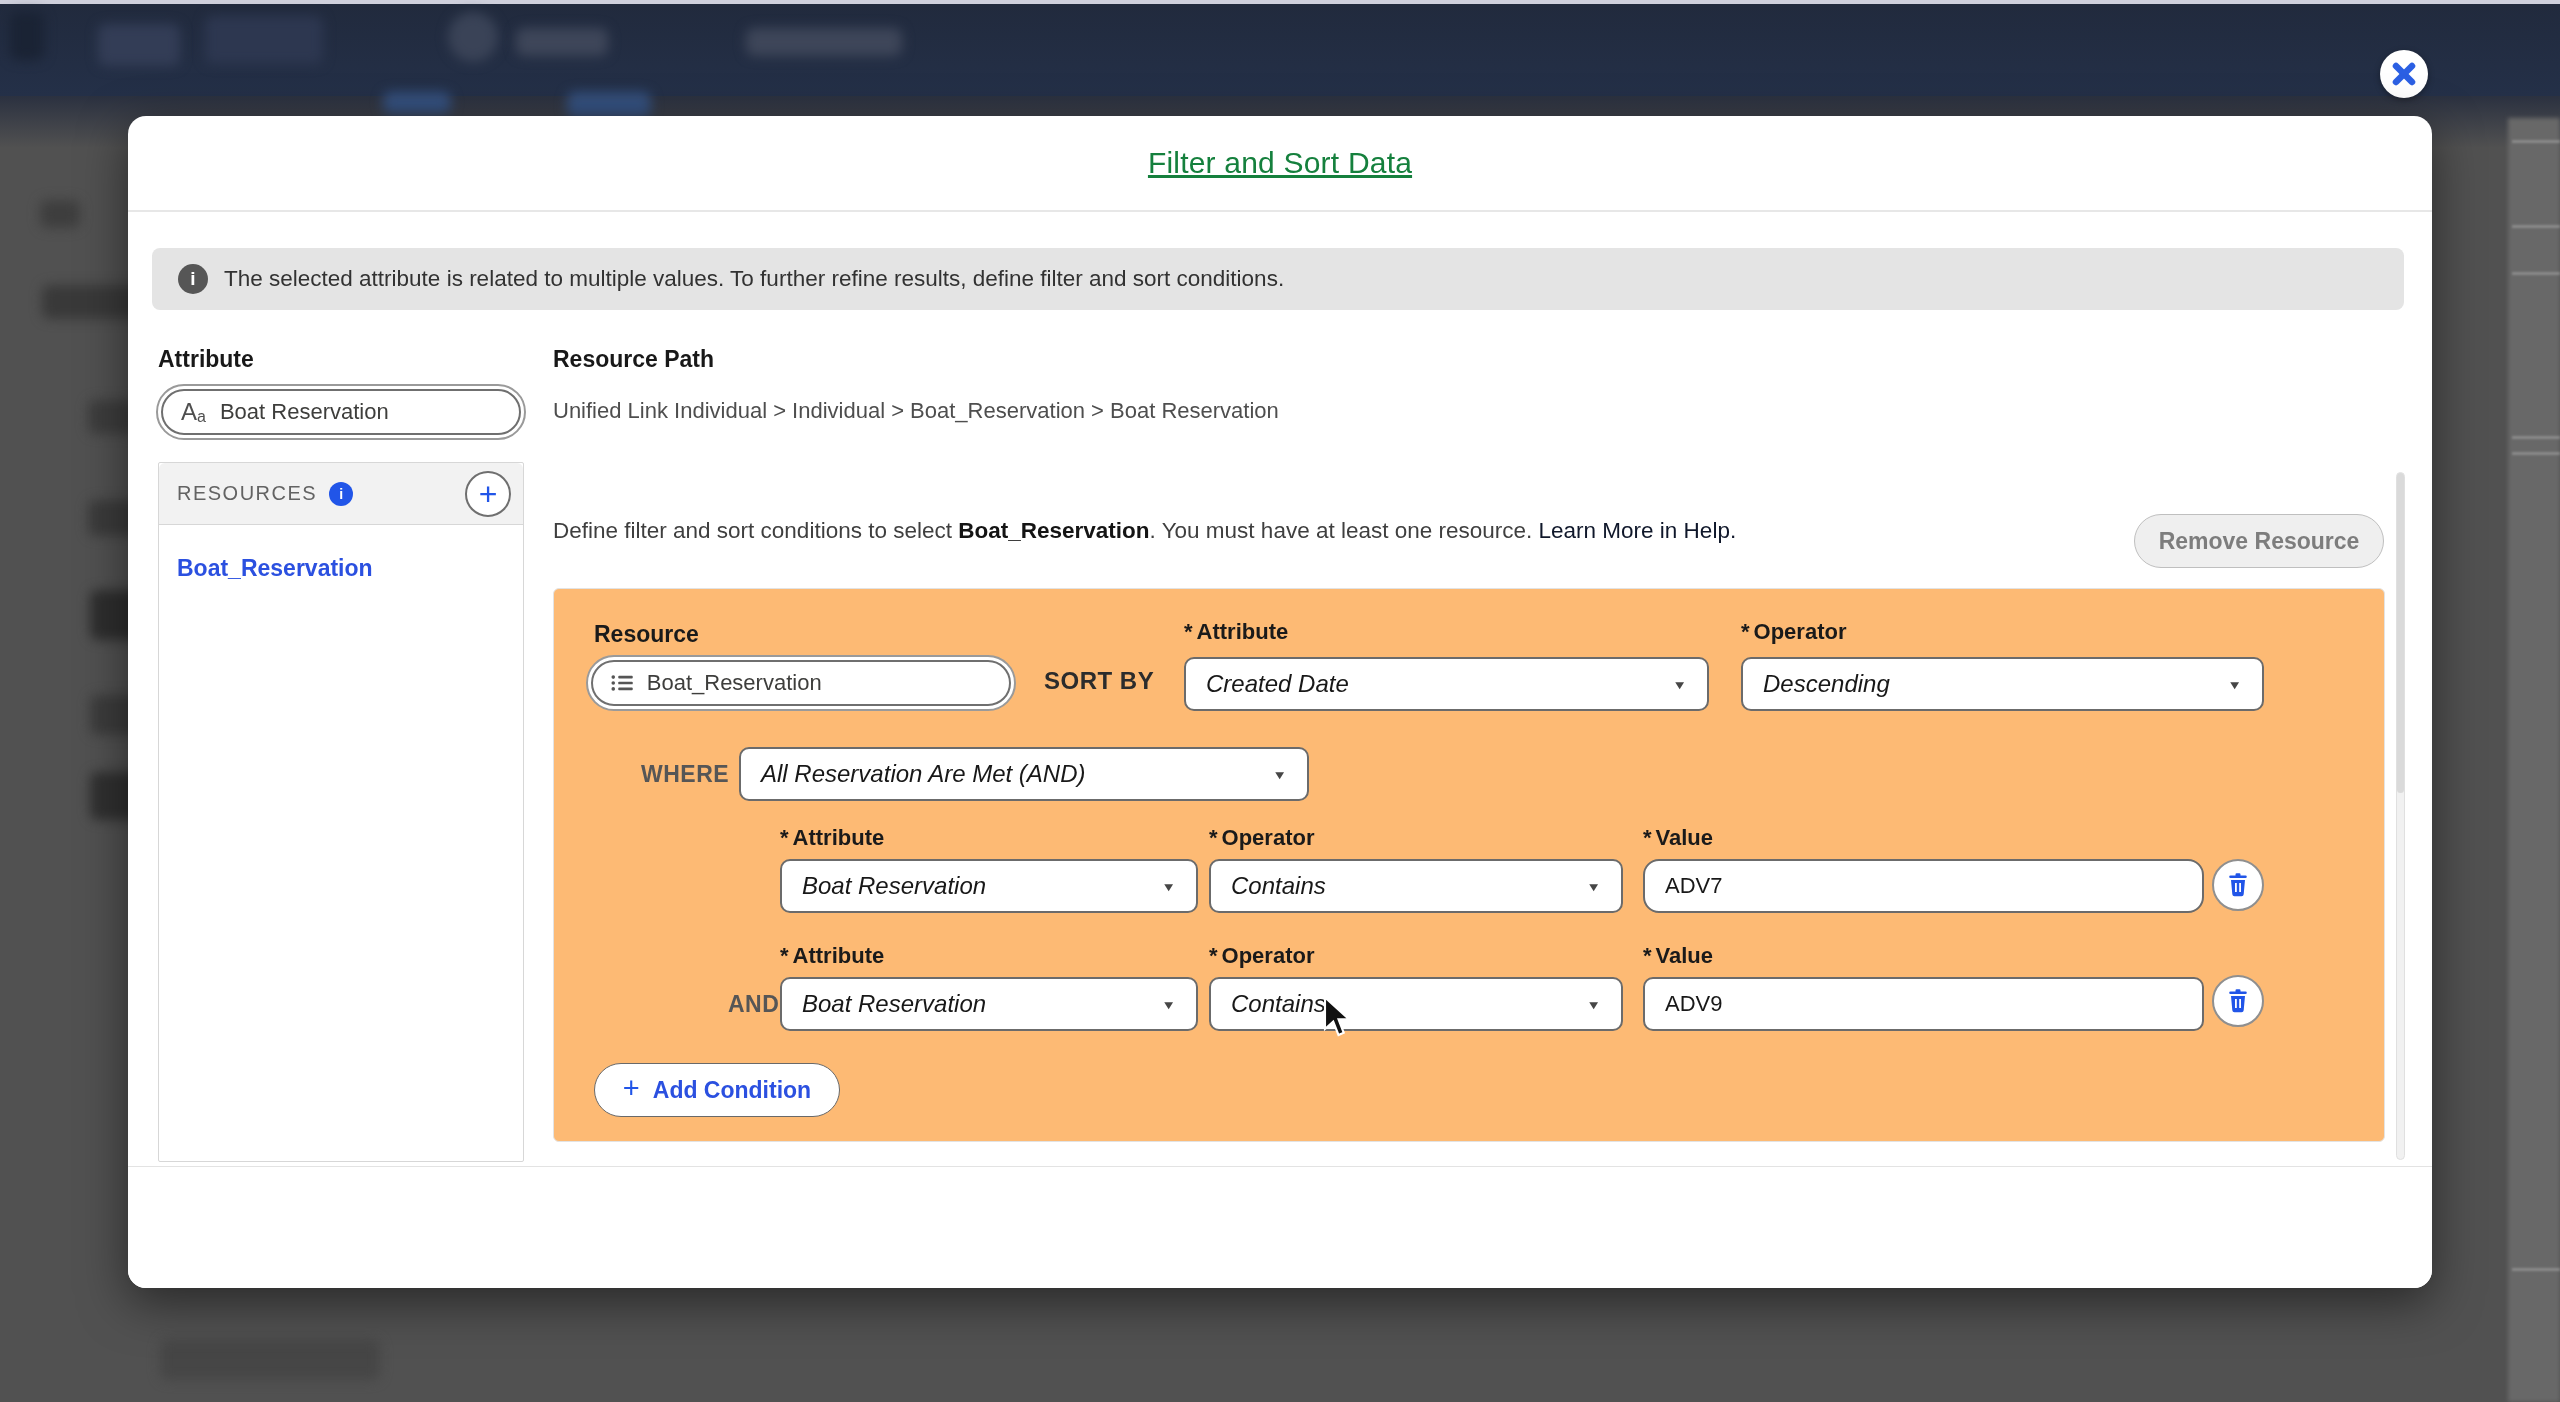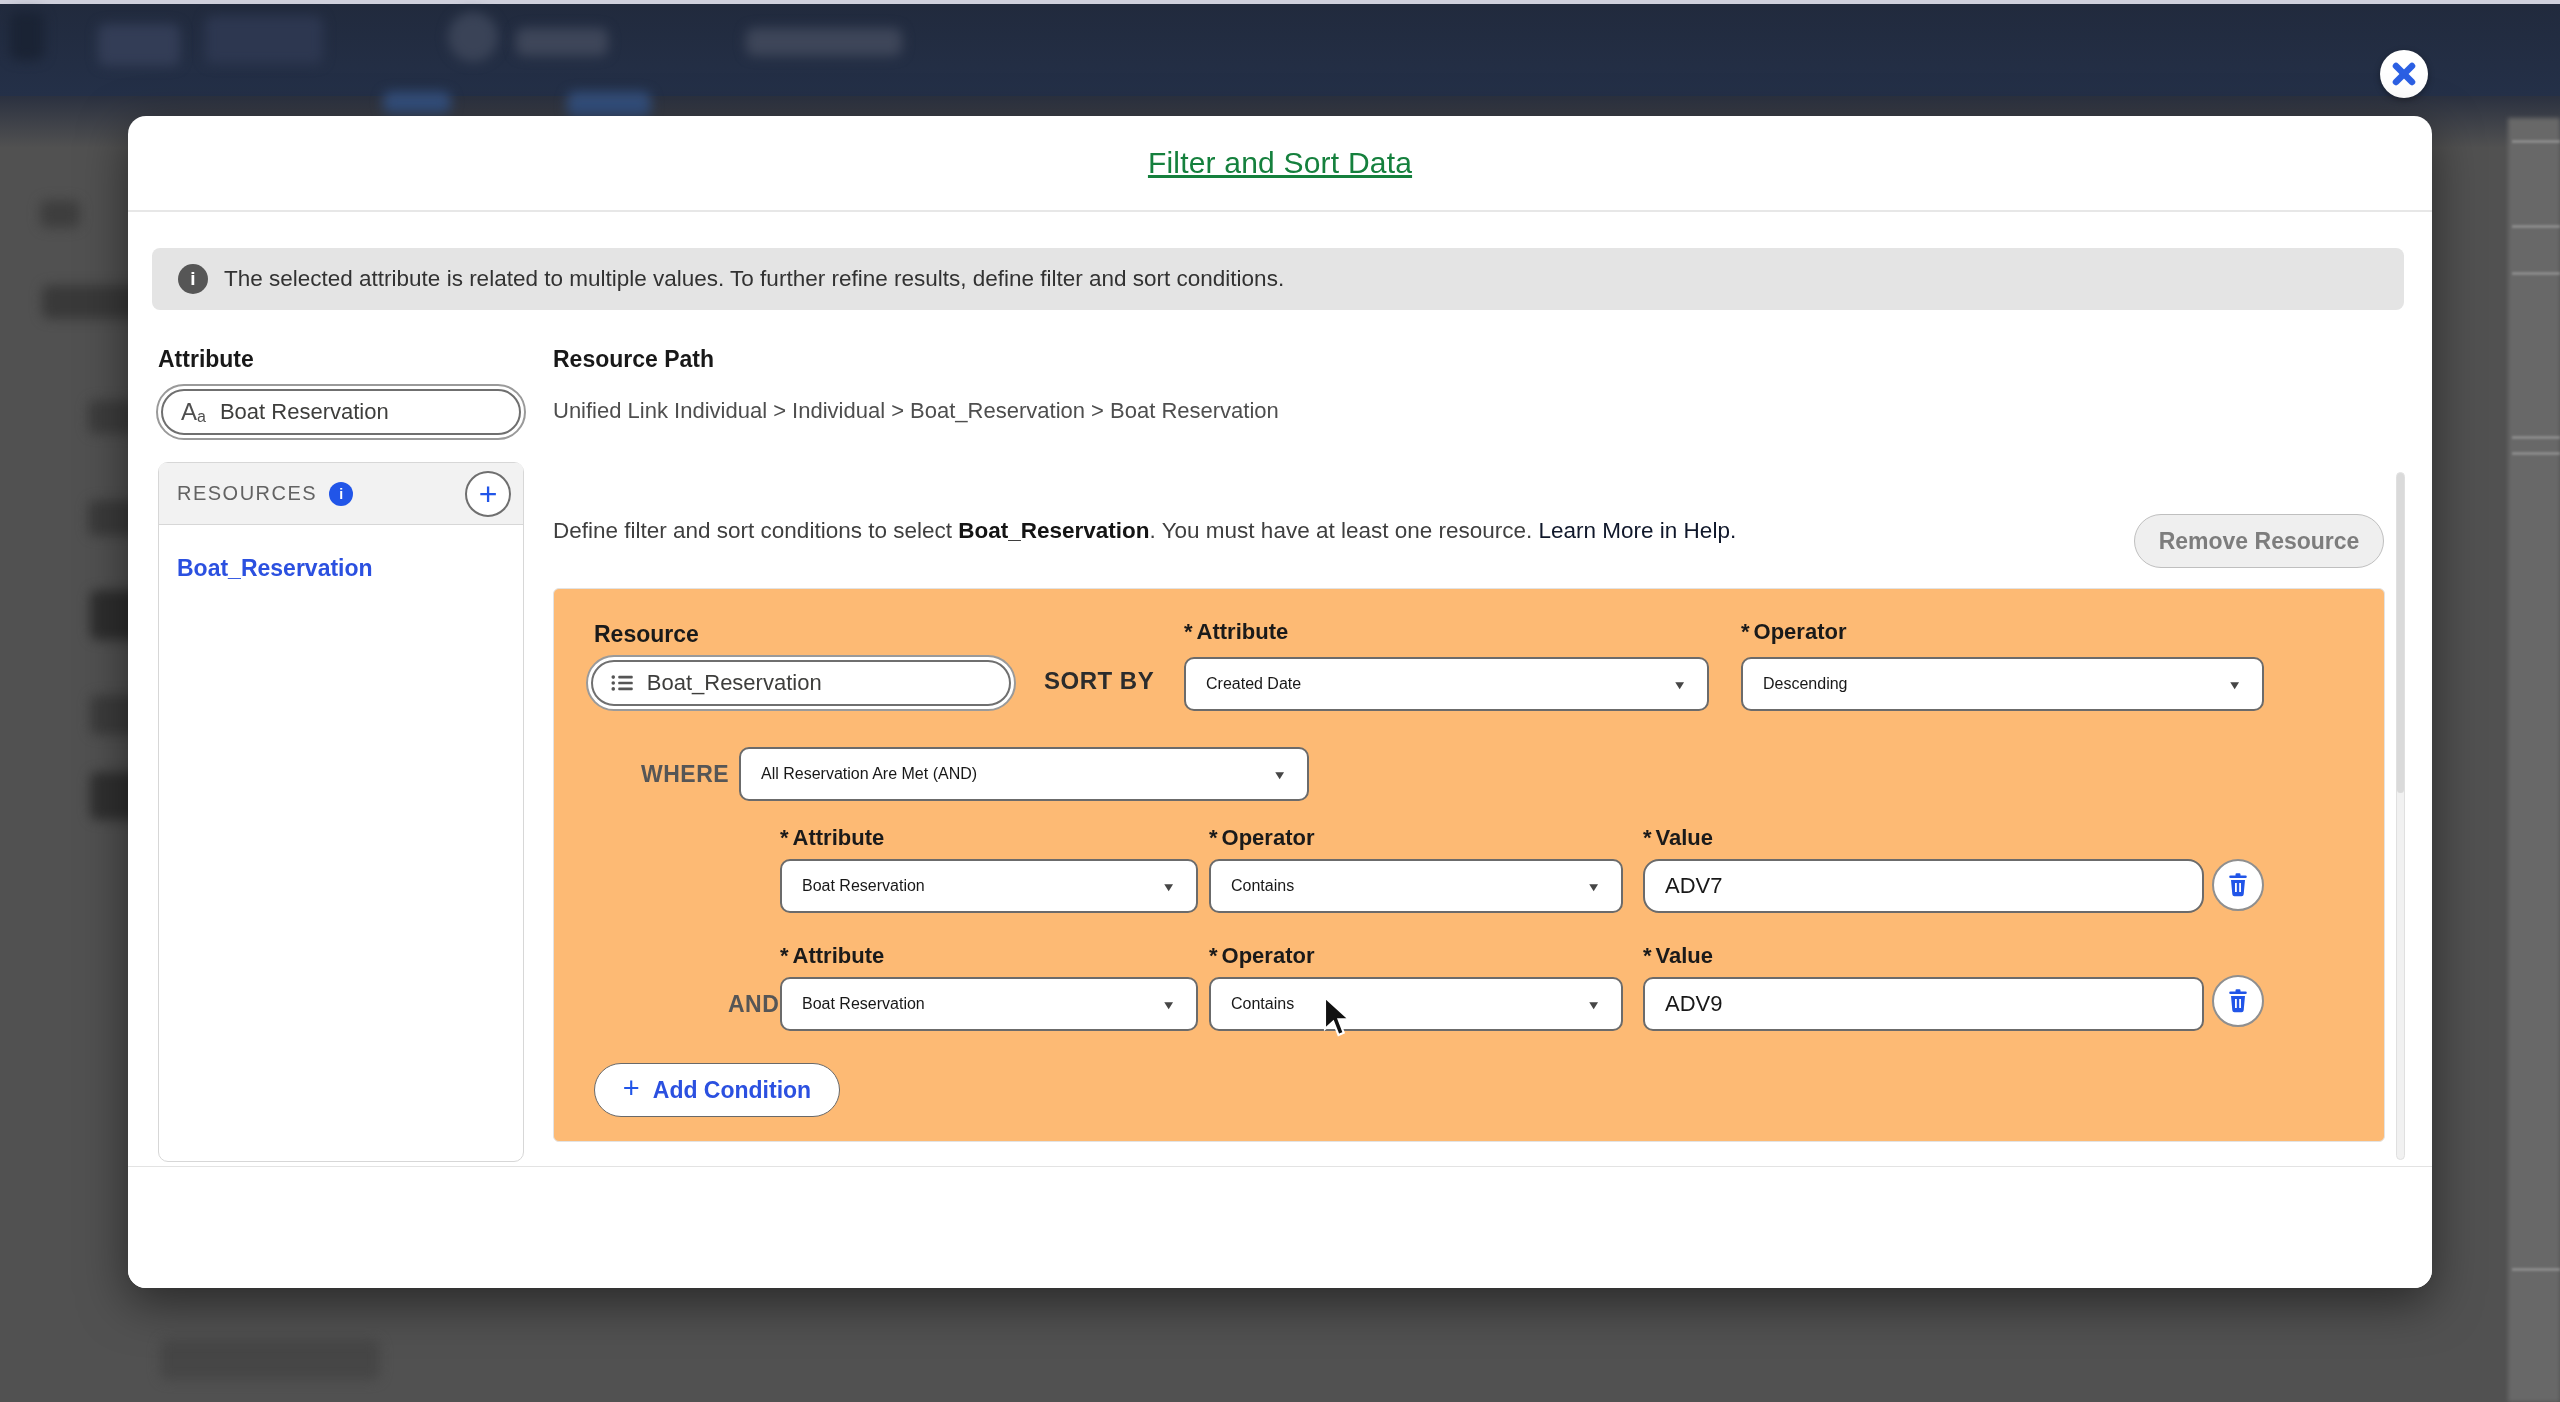--- a/index.html
+++ b/index.html
@@ -48,21 +48,21 @@
                 display:flex; align-items:center; padding:0 18px; }
   .attr-pill { position:absolute; left:28px; top:268px; width:370px; }
   .aa-icon { display:flex; align-items:flex-end; color:#4f4f4f; }
   .aa-big { font-size:24px; line-height:24px; }
   .aa-small { font-size:16px; line-height:14px; }
   .pill-text { border:none; outline:none; background:transparent; font-family:"Liberation Sans",sans-serif;
                font-size:22px; color:#3e3e3c; margin-left:14px; width:100%; }
 
   
   .res-panel { position:absolute; left:30px; top:346px; width:366px; height:700px;
-               border:1.5px solid #d7d7d7; border-radius:10px; background:#fff; }
+               border:1.5px solid #d7d7d7; border-radius:2px; background:#fff; }
   .res-header { height:62px; background:#f2f2f2; border-bottom:1.5px solid #d7d7d7;
                 border-radius:6px 6px 0 0; display:flex; align-items:center; padding:0 12px 0 18px; }
   .res-title { font-size:20px; color:#636363; letter-spacing:1.5px; }
   .res-info { margin-left:12px; width:24px; height:24px; border-radius:50%; background:#2155e8; color:#fff;
               font-size:14px; font-weight:700; display:flex; align-items:center; justify-content:center; }
   .res-add { margin-left:auto; width:46px; height:46px; border-radius:50%; border:2px solid #6f6f6f;
              background:#fff; color:#2155e8; font-size:32px; font-weight:400; line-height:40px;
              display:flex; align-items:center; justify-content:center; cursor:pointer; }
   .res-item { margin:30px 0 0 18px; font-size:23px; font-weight:700; color:#2b50e0; cursor:pointer; }
 
@@ -77,21 +77,21 @@
 
   
   .filter-panel { position:absolute; left:425px; top:472px; width:1832px; height:554px;
                   background:#fdba74; border:1.5px solid #e3e3e3; border-radius:6px; }
   .fp-lbl { position:absolute; font-size:22px; font-weight:700; color:#1a1a1a; white-space:nowrap; }
   .req { color:#1a1a1a; margin-right:4px; }
   .keyword { position:absolute; font-size:23px; font-weight:700; color:#565656; letter-spacing:.5px; }
 
   .dropdown { position:absolute; height:54px; background:#fff; border:2px solid #6b6b6b; border-radius:10px;
               display:flex; align-items:center; padding:0 20px; cursor:pointer; }
-  .dd-text { font-size:16px; color:#181818; white-space:nowrap; }
+  .dd-text { font-size:24px; color:#181818; white-space:nowrap;font-style:italic; }
   .dd-caret { margin-left:auto; font-size:15px; color:#464646; transform:scaleY(.8); }
 
   .value-input { position:absolute; height:54px; background:#fff; border:2px solid #6b6b6b; border-radius:10px;
                  font-family:"Liberation Sans",sans-serif; font-size:22px; color:#181818; padding:0 20px; outline:none; }
 
   .trash-btn { position:absolute; width:52px; height:52px; border-radius:50%; border:2px solid #8f8f8f;
                background:#fff; display:flex; align-items:center; justify-content:center; cursor:pointer; }
 
   .addcond-btn { position:absolute; left:40px; top:474px; width:246px; height:54px; border-radius:27px;
                  background:#fff; border:1.8px solid #696969; display:flex; align-items:center;

